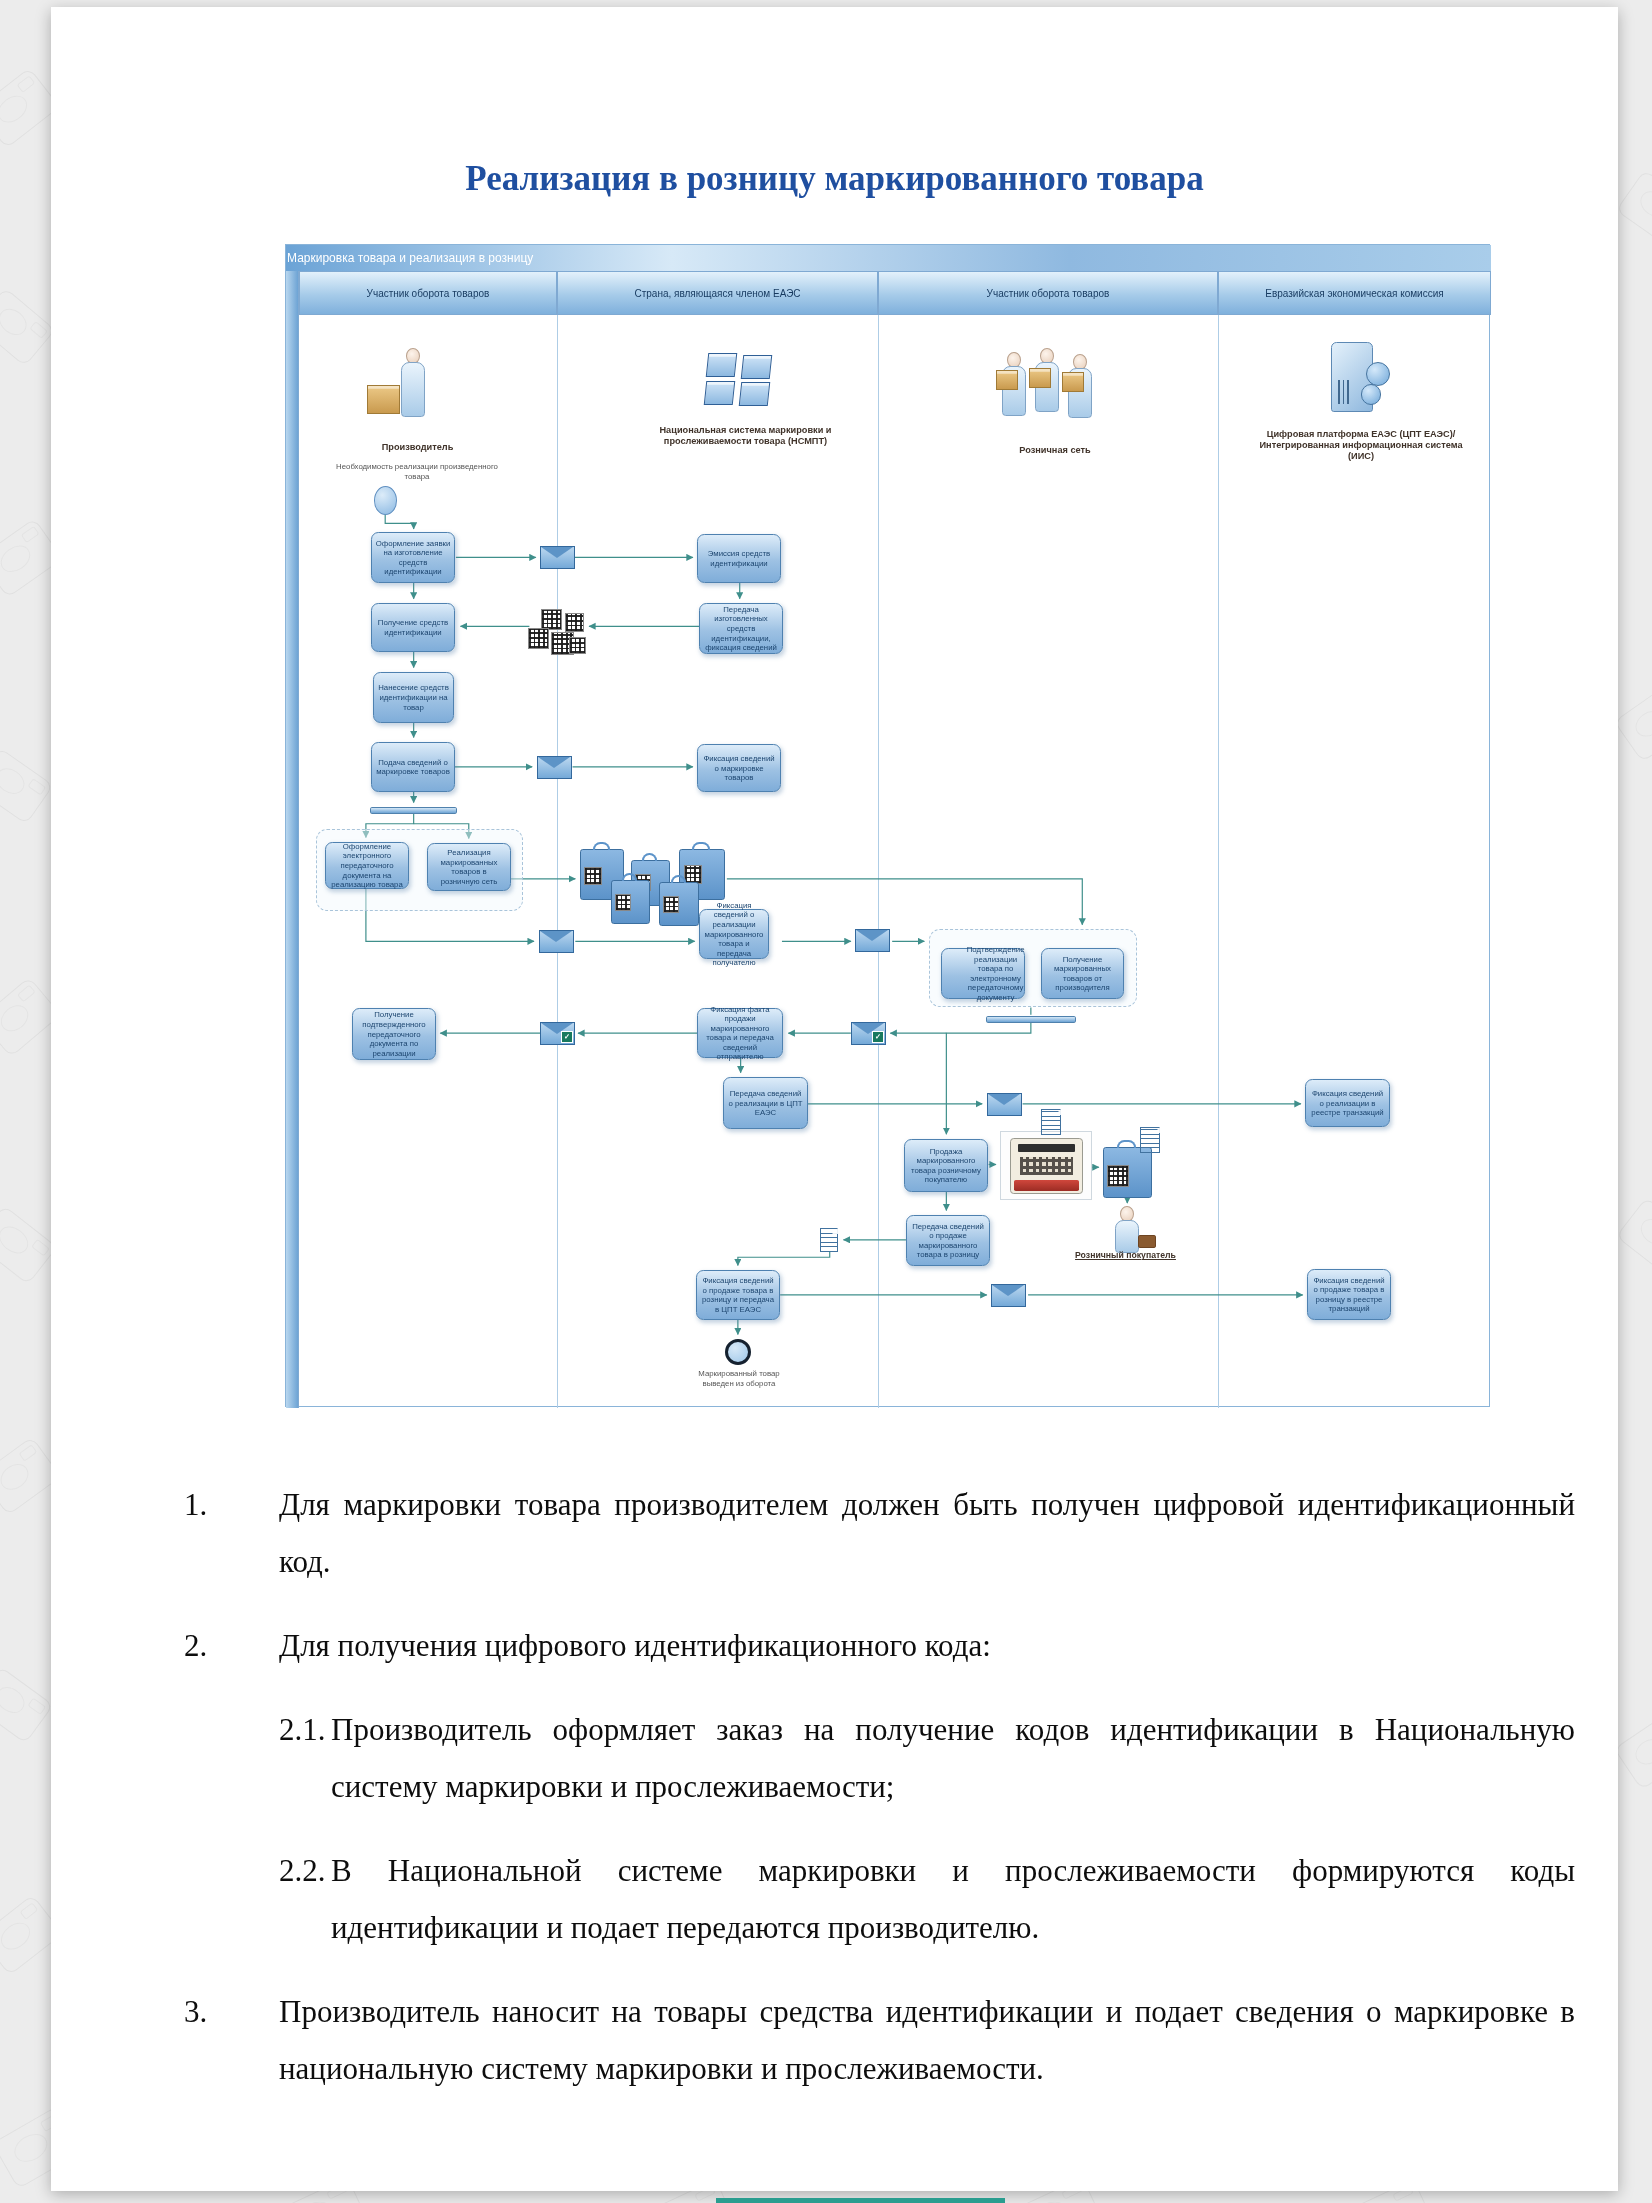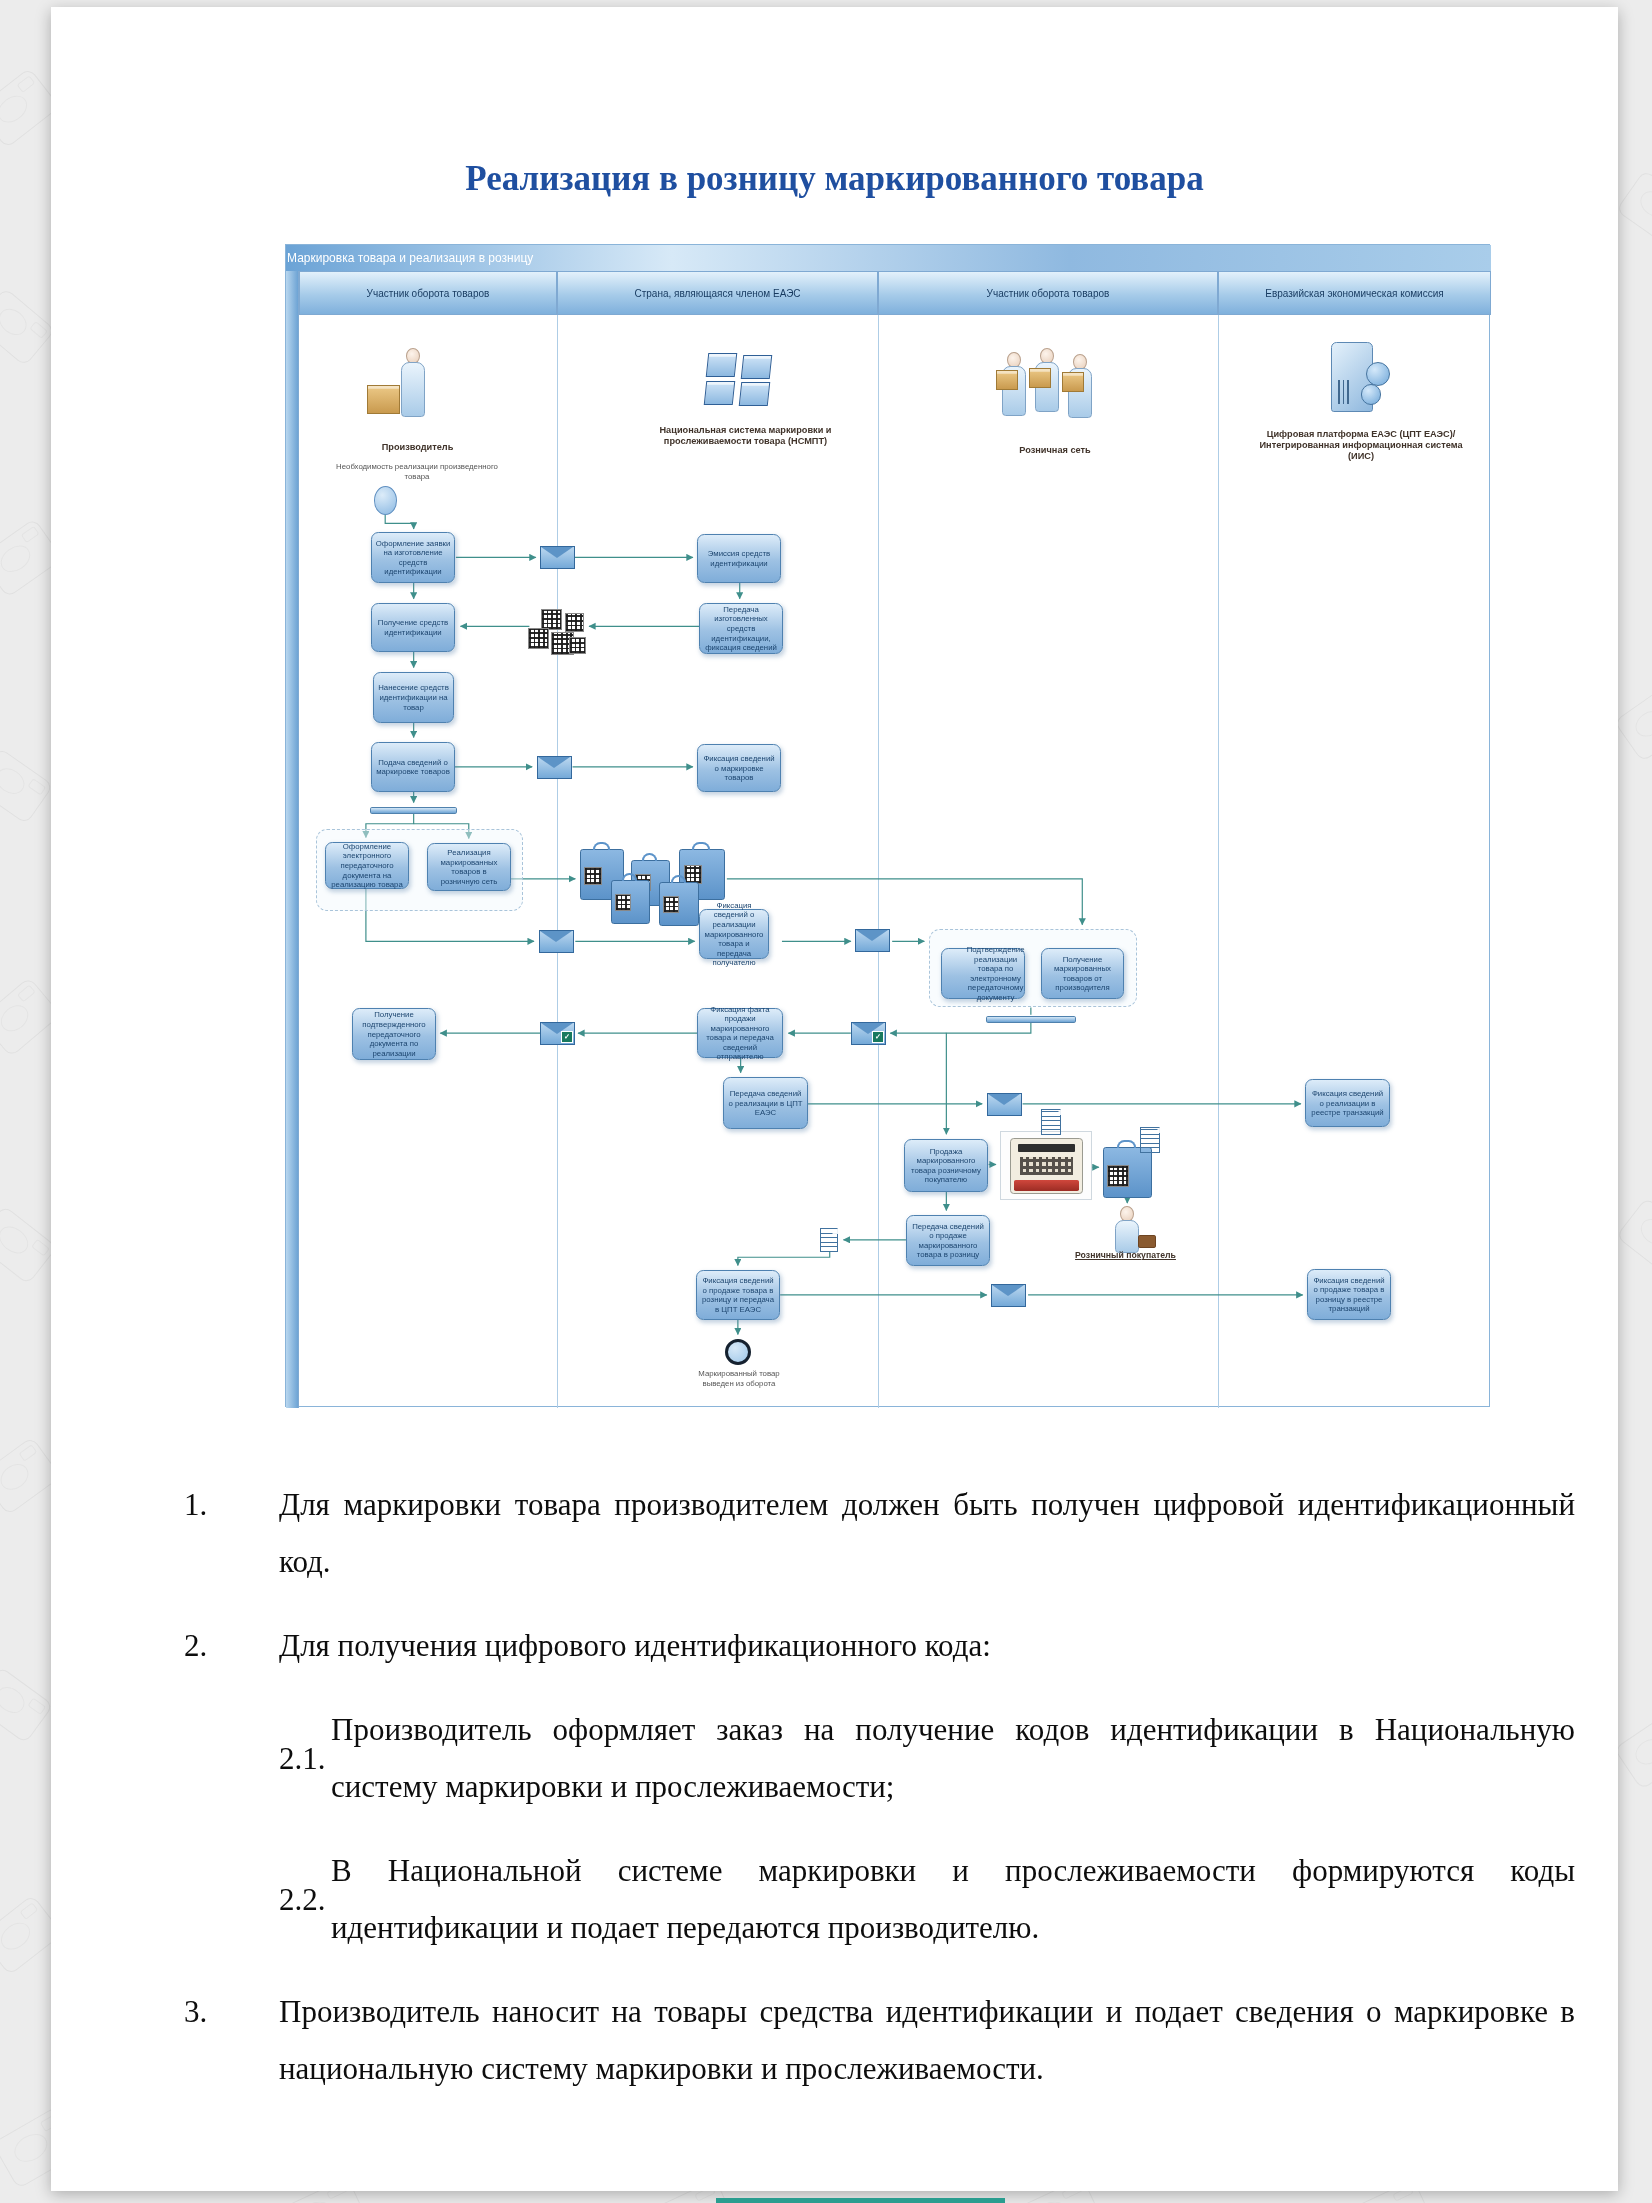--- a/index.html
+++ b/index.html
@@ -98,21 +98,21 @@
   
   .doc{position:absolute;background:linear-gradient(180deg,#cfe3f6,#8fb9e2);border:0.9px solid #41729f;
        box-sizing:border-box;
        background-image:repeating-linear-gradient(0deg,transparent 0 3.7px,#41729f 3.7px 4.6px);}
   .doc::before{content:"";position:absolute;right:-0.9px;top:-0.9px;width:0;height:0;
        border-left:6.4px solid transparent;border-bottom:6.4px solid #fff;opacity:.9;}
   
   .notes{position:absolute;left:133px;top:1469px;width:1391px;font-size:31px;line-height:57px;color:#0d0d0d;}
   .note{display:flex;margin-bottom:27px;}
   .note .nnum{width:95px;flex:none;}
-  .note.sub{margin-left:95px;align-items:center;}
+  .note.sub{margin-left:95px;}
   .note.sub .nnum{width:52px;}
   .note .ntext{flex:1;text-align:justify;}
 </style>
 </head>
 <body>
 
 <i class="doodle" style="left:-16.5px;top:83px;width:66px;height:48px;transform:rotate(-38deg)"></i>
 <i class="doodle" style="left:-18.4px;top:303px;width:64px;height:46px;transform:rotate(40deg)"></i>
 <i class="doodle" style="left:-13px;top:533px;width:66px;height:48px;transform:rotate(-35deg)"></i>
 <i class="doodle" style="left:-20px;top:762px;width:64px;height:46px;transform:rotate(35deg)"></i>

